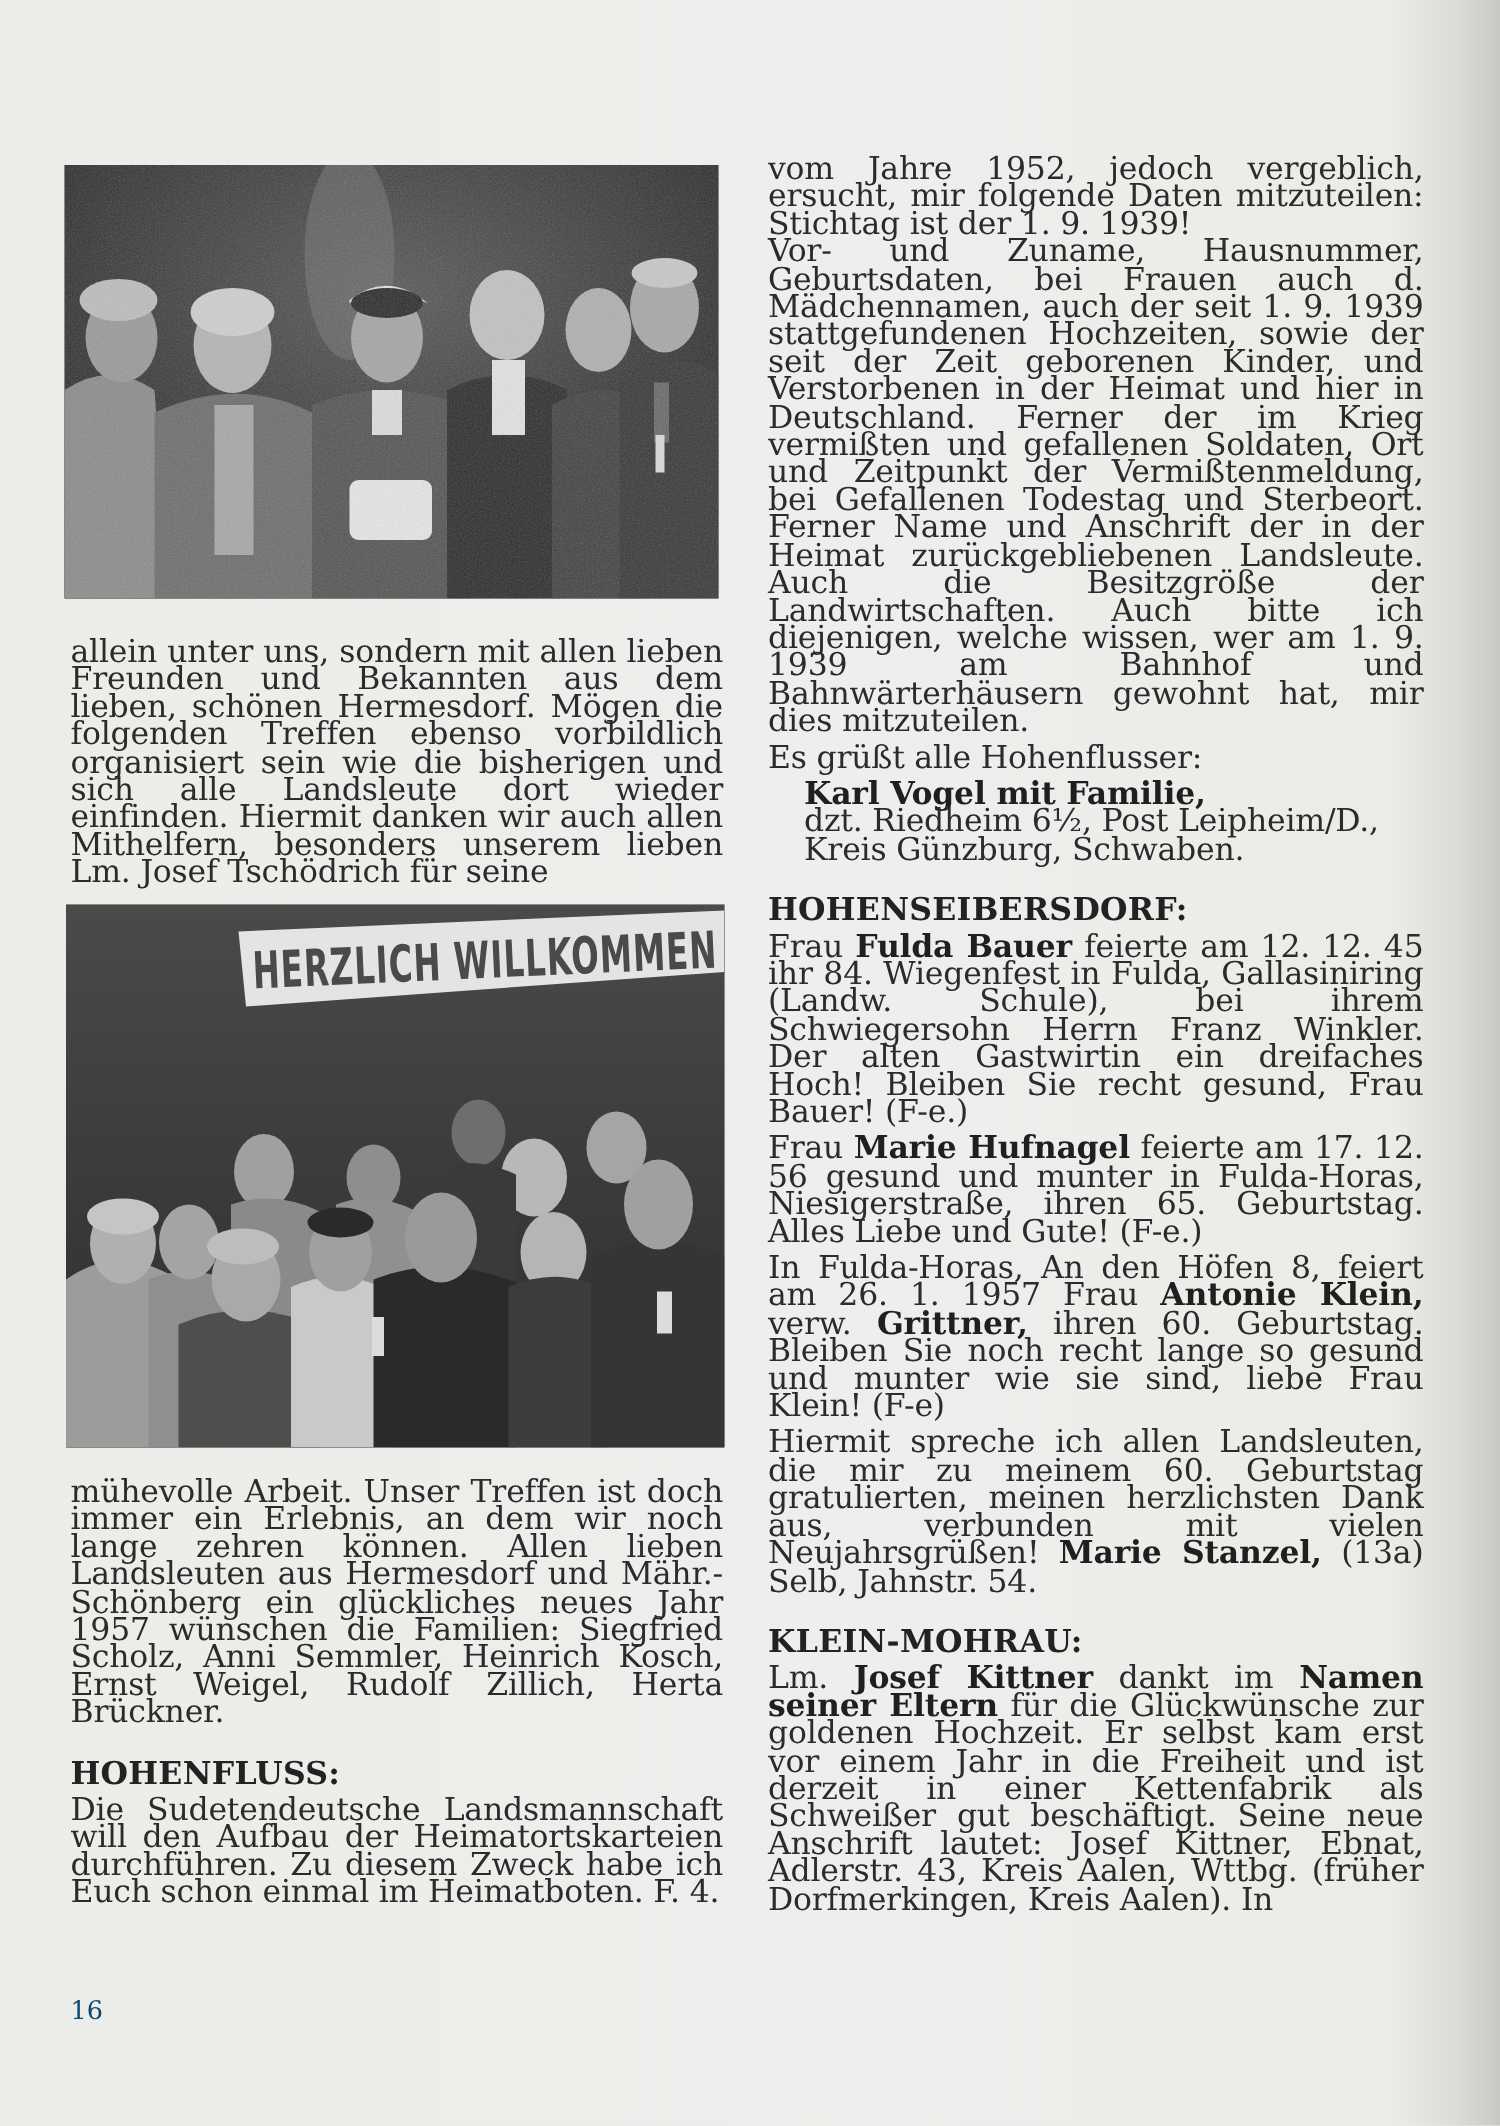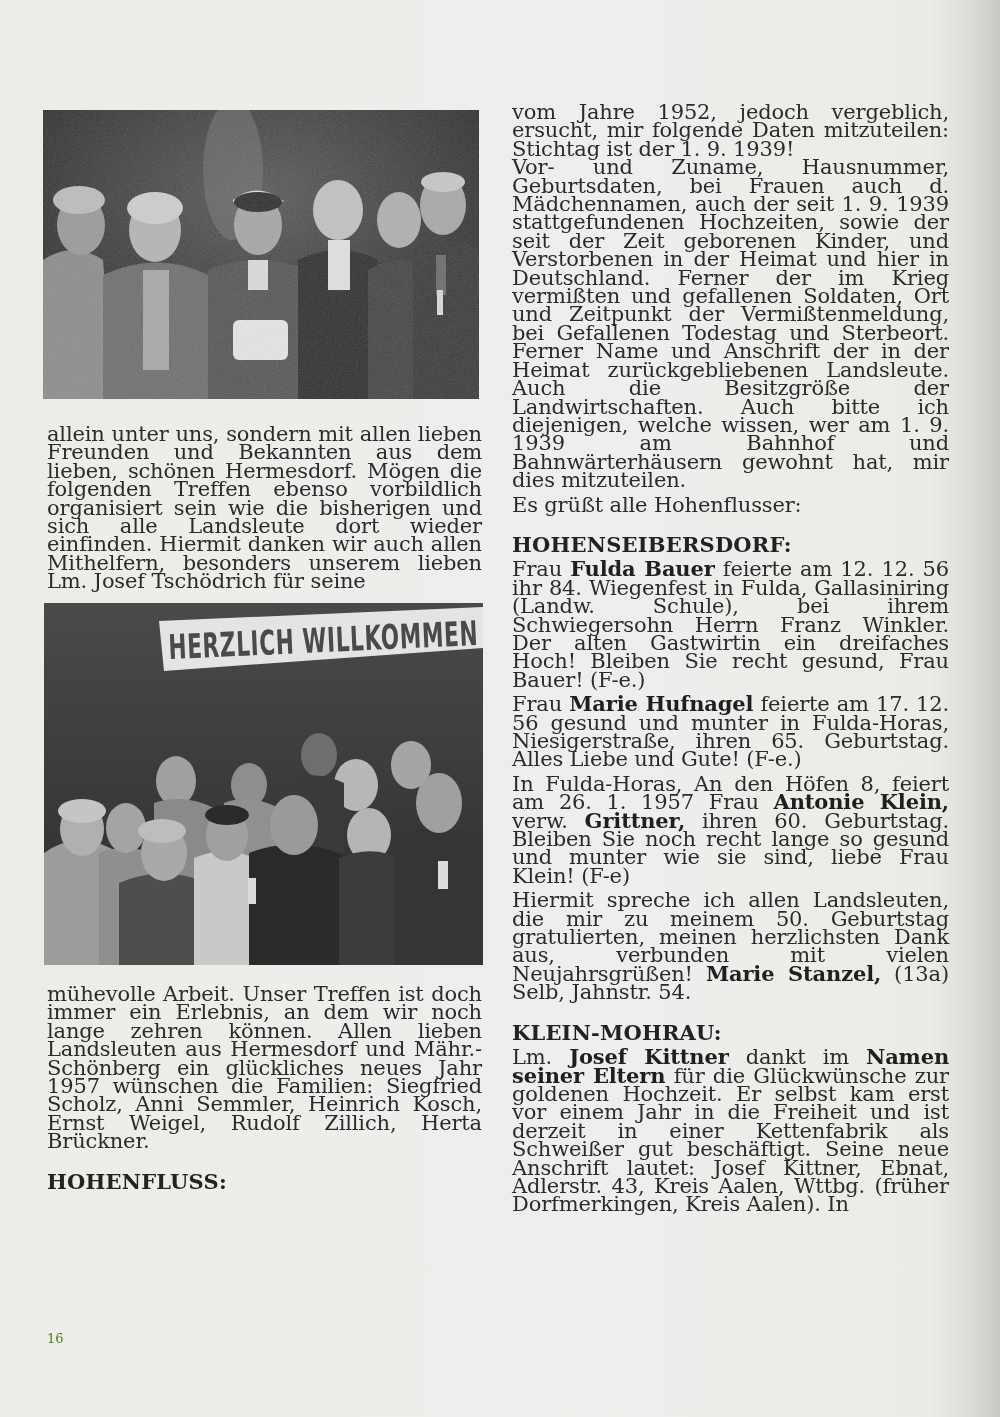--- a/index.html
+++ b/index.html
@@ -52,22 +52,22 @@
 
     #left-top  { left: 47px; top: 425px; width: 435px; }
     #left-bot  { left: 47px; top: 985px; width: 435px; }
     #right     { left: 512px; top: 103px; width: 437px; }
 
     .page-num {
       position: absolute;
       left: 47px;
       top: 1331px;
       font-family: "DejaVu Serif", "Liberation Serif", serif;
-      font-size: 13px;
-      color: #4d7c0f;
+      font-size: 17px;
+      color: #0c4a6e;
     }
   </style>
 </head>
 <body>
 
 <div class="photo" id="photo1">
   <svg width="436" height="289" viewBox="0 0 436 289">
     <defs>
       <radialGradient id="bg1" cx="50%" cy="30%" r="70%">
         <stop offset="0" stop-color="#5a5a5a"></stop>
@@ -172,35 +172,41 @@
     <path d="M350 235 Q395 215 439 235 L439 362 L350 362 Z" fill="#353535"></path>
     <ellipse cx="395" cy="200" rx="23" ry="30" fill="#a0a0a0"></ellipse>
     <rect x="394" y="258" width="10" height="28" fill="#dcdcdc"></rect>
     <rect x="204" y="275" width="8" height="26" fill="#dcdcdc"></rect>
   </svg>
 </div>
 
 <div class="col" id="left-bot">
   <p>mühevolle Arbeit. Unser Treffen ist doch immer ein Erlebnis, an dem wir noch lange zehren können. Allen lieben Landsleuten aus Hermesdorf und Mähr.-Schönberg ein glückliches neues Jahr 1957 wünschen die Familien: Siegfried Scholz, Anni Semmler, Heinrich Kosch, Ernst Weigel, Rudolf Zillich, Herta Brückner.</p>
   <p class="heading bigGap">HOHENFLUSS:</p>
+  <p class="gap">Die Sudetendeutsche Landsmannschaft will den Aufbau der Heimatortskarteien durchführen. Zu diesem Zweck habe ich Euch schon einmal im Heimatboten. F. 4.</p>
 </div>
 
 <div class="col" id="right">
   <p style="margin-bottom:0">vom Jahre 1952, jedoch vergeblich, ersucht, mir folgende Daten mitzuteilen: Stichtag ist der 1. 9. 1939!</p>
   <p style="margin-top:0">Vor- und Zuname, Hausnummer, Geburtsdaten, bei Frauen auch d. Mädchennamen, auch der seit 1. 9. 1939 stattgefundenen Hochzeiten, sowie der seit der Zeit geborenen Kinder, und Verstorbenen in der Heimat und hier in Deutschland. Ferner der im Krieg vermißten und gefallenen Soldaten, Ort und Zeitpunkt der Vermißtenmeldung, bei Gefallenen Todestag und Sterbeort. Ferner Name und Anschrift der in der Heimat zurückgebliebenen Landsleute. Auch die Besitzgröße der Landwirtschaften. Auch bitte ich diejenigen, welche wissen, wer am 1. 9. 1939 am Bahnhof und Bahnwärterhäusern gewohnt hat, mir dies mitzuteilen.</p>
   <p class="gap">Es grüßt alle Hohenflusser:</p>
+  <p class="indent gap">
+    <b>Karl Vogel mit Familie,</b><br>
+    <span>dzt. Riedheim 6½, Post Leipheim/D.,</span><br>
+    <span>Kreis Günzburg, Schwaben.</span>
+  </p>
 
   <p class="heading bigGap">HOHENSEIBERSDORF:</p>
 
-  <p class="gap"><span>Frau </span><b>Fulda Bauer</b><span> feierte am 12. 12. 56 ihr 84. Wiegenfest in Fulda, Gallasiniring (Landw. Schule), bei ihrem Schwiegersohn Herrn Franz Winkler. Der alten Gastwirtin ein dreifaches Hoch! Bleiben Sie recht gesund, Frau Bauer! (F-e.)</span></p>
+  <p class="gap"><span>Frau </span><b>Fulda Bauer</b><span> feierte am 12. 12. 45 ihr 84. Wiegenfest in Fulda, Gallasiniring (Landw. Schule), bei ihrem Schwiegersohn Herrn Franz Winkler. Der alten Gastwirtin ein dreifaches Hoch! Bleiben Sie recht gesund, Frau Bauer! (F-e.)</span></p>
 
   <p class="gap"><span>Frau </span><b>Marie Hufnagel</b><span> feierte am 17. 12. 56 gesund und munter in Fulda-Horas, Niesigerstraße, ihren 65. Geburtstag. Alles Liebe und Gute! (F-e.)</span></p>
 
   <p class="gap"><span>In Fulda-Horas, An den Höfen 8, feiert am 26. 1. 1957 Frau </span><b>Antonie Klein,</b><span> verw. </span><b>Grittner,</b><span> ihren 60. Geburtstag. Bleiben Sie noch recht lange so gesund und munter wie sie sind, liebe Frau Klein! (F-e)</span></p>
 
-  <p class="gap"><span>Hiermit spreche ich allen Landsleuten, die mir zu meinem 50. Geburtstag gratulierten, meinen herzlichsten Dank aus, verbunden mit vielen Neujahrsgrüßen! </span><b>Marie Stanzel,</b><span> (13a) Selb, Jahnstr. 54.</span></p>
+  <p class="gap"><span>Hiermit spreche ich allen Landsleuten, die mir zu meinem 60. Geburtstag gratulierten, meinen herzlichsten Dank aus, verbunden mit vielen Neujahrsgrüßen! </span><b>Marie Stanzel,</b><span> (13a) Selb, Jahnstr. 54.</span></p>
 
   <p class="heading bigGap">KLEIN-MOHRAU:</p>
 
   <p class="gap"><span>Lm. </span><b>Josef Kittner</b><span> dankt im </span><b>Namen seiner Eltern</b><span> für die Glückwünsche zur goldenen Hochzeit. Er selbst kam erst vor einem Jahr in die Freiheit und ist derzeit in einer Kettenfabrik als Schweißer gut beschäftigt. Seine neue Anschrift lautet: Josef Kittner, Ebnat, Adlerstr. 43, Kreis Aalen, Wttbg. (früher Dorfmerkingen, Kreis Aalen). In</span></p>
 </div>
 
 <div class="page-num">16</div>
 
 </body></html>

